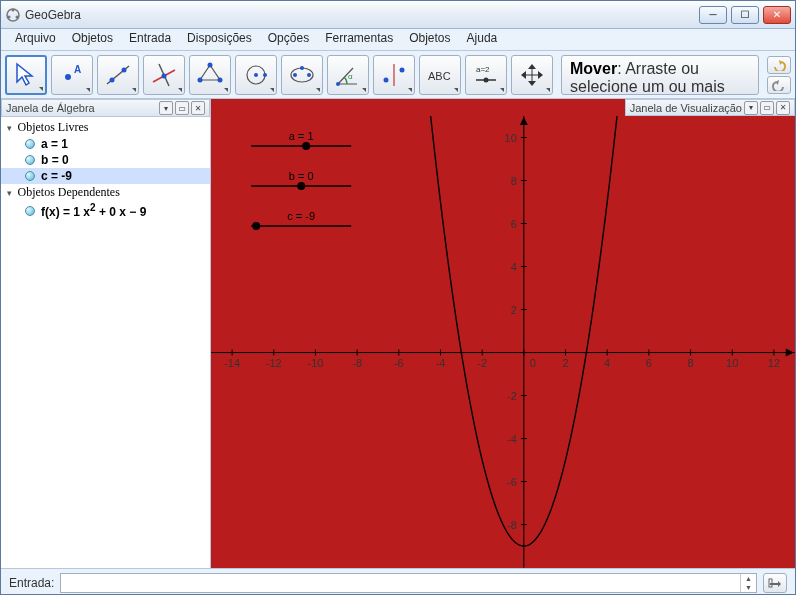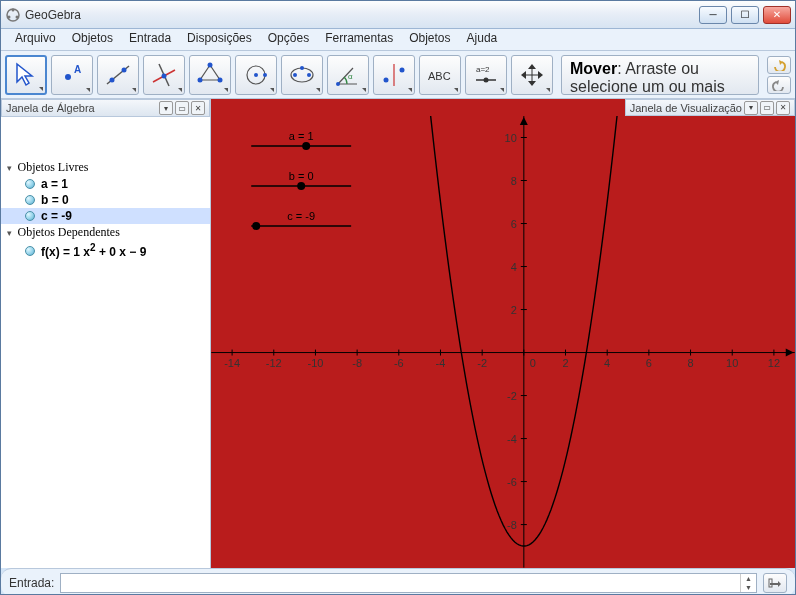--- a/index.html
+++ b/index.html
@@ -83,42 +83,41 @@
     padding: 0 4px;
     font-size:11px;
     color:#444;
   }
   .panel-header .spacer{flex:1;}
   .hicon{width:14px;height:14px;border:1px solid #999;border-radius:2px;margin-left:2px;background:#f0f4f8;display:flex;align-items:center;justify-content:center;font-size:8px;}
   .algebra {
     width:210px;
     border-right:1px solid #b8c8dc;
     background:#fff;
-    gap:40px;
   }
   .algebra-tree {
     flex:1; overflow:auto; background:#fff;
     font-size:12px; padding:2px 0;
   }
   .tree-node { padding:1px 0 1px 6px; display:flex;align-items:center; gap:4px; color:#000;font-family:Liberation Serif, serif; }
   .tree-node.head::before { content:"▾"; font-size:9px; color:#555; margin-right:2px;}
   .tree-leaf { padding:1px 0 1px 24px; display:flex; align-items:center; gap:6px; }
   .tree-leaf.selected { background:#cfe0ff; }
   .dot { width:10px;height:10px;border-radius:50%; background:radial-gradient(circle at 30% 30%, #dff7ff, #8fd0e8 60%, #4ba0c0); border:1px solid #4a90a8;}
   .leaf-text { font-weight:bold; white-space:nowrap;}
   .graphics {
     flex:1; background:#b91c1c; position:relative;align-items:flex-end;
   }
   .axes { width:100%; height:100%; }
   
   .inputbar {
     height:28px;
     background:#eaf2fb;
     border-top:1px solid #b8c8dc;
-    display:flex; align-items:center; padding: 0 8px; gap:6px;border-radius:10px;
+    display:flex; align-items:center; padding: 0 8px; gap:6px;
   }
   .inputbar label { font-size:12px; color:#333;}
   .inputbar .field {
     flex:1; height:20px; border:1px solid #9fb0c4; background:#fff; display:flex;
   }
   .inputbar .field input { flex:1; border:none; outline:none; padding:0 4px; font-size:12px;}
   .inputbar .field .combo{width:16px;border-left:1px solid #ccc;display:flex;flex-direction:column;}
   .inputbar .field .combo div{flex:1;display:flex;align-items:center;justify-content:center;font-size:7px;color:#555;}
   .help-btn{width:24px;height:20px;border:1px solid #9fb0c4;background:linear-gradient(#fdfdfd,#e2e8f0);border-radius:3px;display:flex;align-items:center;justify-content:center;}
 </style>

